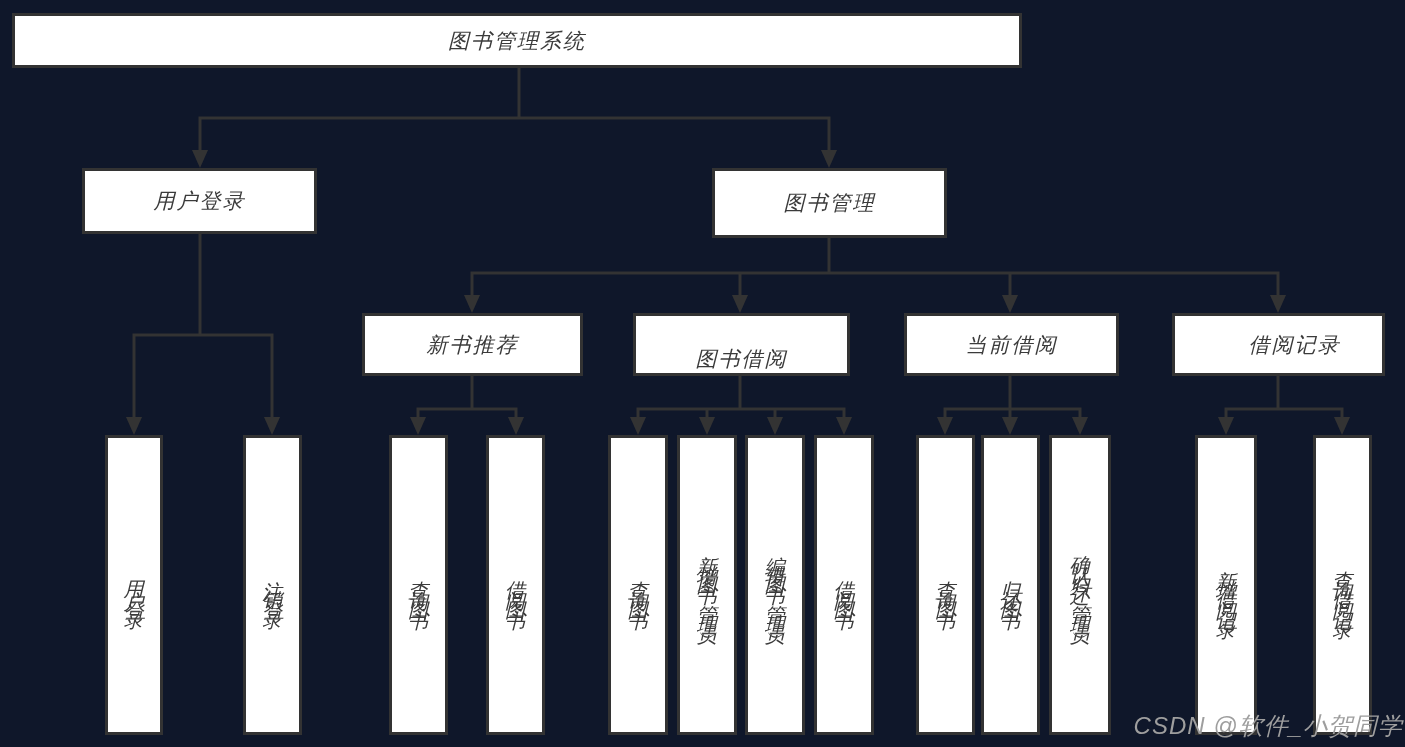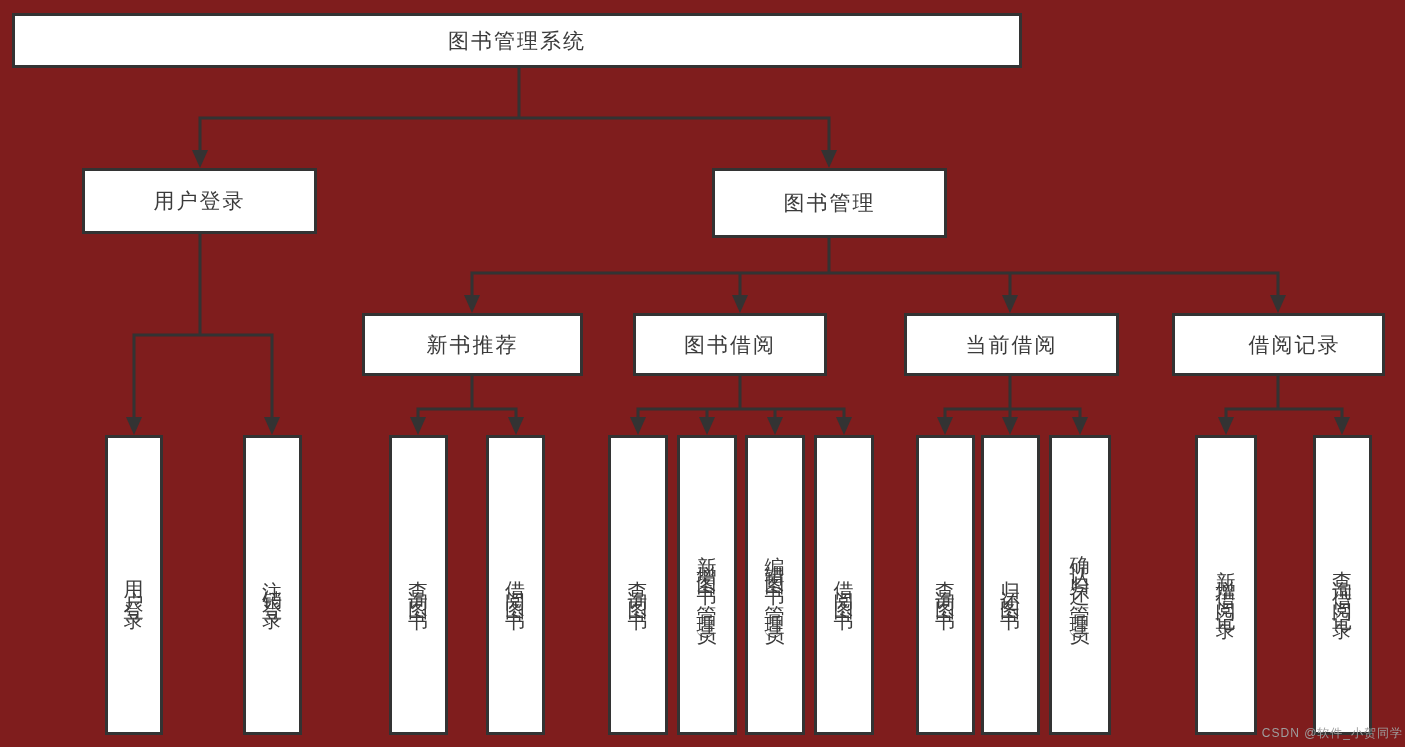--- a/index.html
+++ b/index.html
@@ -1,22 +1,23 @@
 <!DOCTYPE html>
 <html><head>
 <meta charset="utf-8">
 <style>
   html, body { margin: 0; padding: 0; background: #ffffff; }
   #canvas {
     position: relative;
     width: 1405px;
     height: 747px;
-    background: #7f1d1d;
+    background: #0f172a;
     font-family: "Liberation Sans", sans-serif;
     overflow: hidden;
+    font-style: italic;
   }
   #connectors {
     position: absolute;
     left: 0; top: 0;
     z-index: 1;
   }
   .box {
     position: absolute;
     box-sizing: border-box;
     border: 3px solid #333333;
@@ -39,21 +40,21 @@
     font-size: 20px;
     letter-spacing: 10px;
     font-weight: 500;
     line-height: 1;
   }
   #watermark {
     position: absolute;
     right: 2px;
     bottom: 5px;
     z-index: 3;
-    font-size: 12px;
+    font-size: 24px;
     color: #9e9e9e;
     letter-spacing: 1px;
     white-space: nowrap;
   }
 </style>
 </head>
 <body>
 
 <div id="canvas">
 
@@ -97,21 +98,21 @@
   <div class="box h" style="left:82px; top:168px; width:235px; height:66px;">
     <span>用户登录</span>
   </div>
   <div class="box h" style="left:712px; top:168px; width:235px; height:70px;">
     <span>图书管理</span>
   </div>
 
   <div class="box h" style="left:362px; top:313px; width:221px; height:63px;">
     <span>新书推荐</span>
   </div>
-  <div class="box h" style="left:633px; top:313px; width:194px; height:63px;">
+  <div class="box h" style="left:633px; top:313px; width:217px; height:63px;align-items:flex-end;">
     <span>图书借阅</span>
   </div>
   <div class="box h" style="left:904px; top:313px; width:215px; height:63px;">
     <span>当前借阅</span>
   </div>
   <div class="box h" style="left:1172px; top:313px; width:213px; height:63px;padding-left:32px;">
     <span>借阅记录</span>
   </div>
 
   <div class="box v" style="left:105px; top:435px; width:58px; height:300px;">

